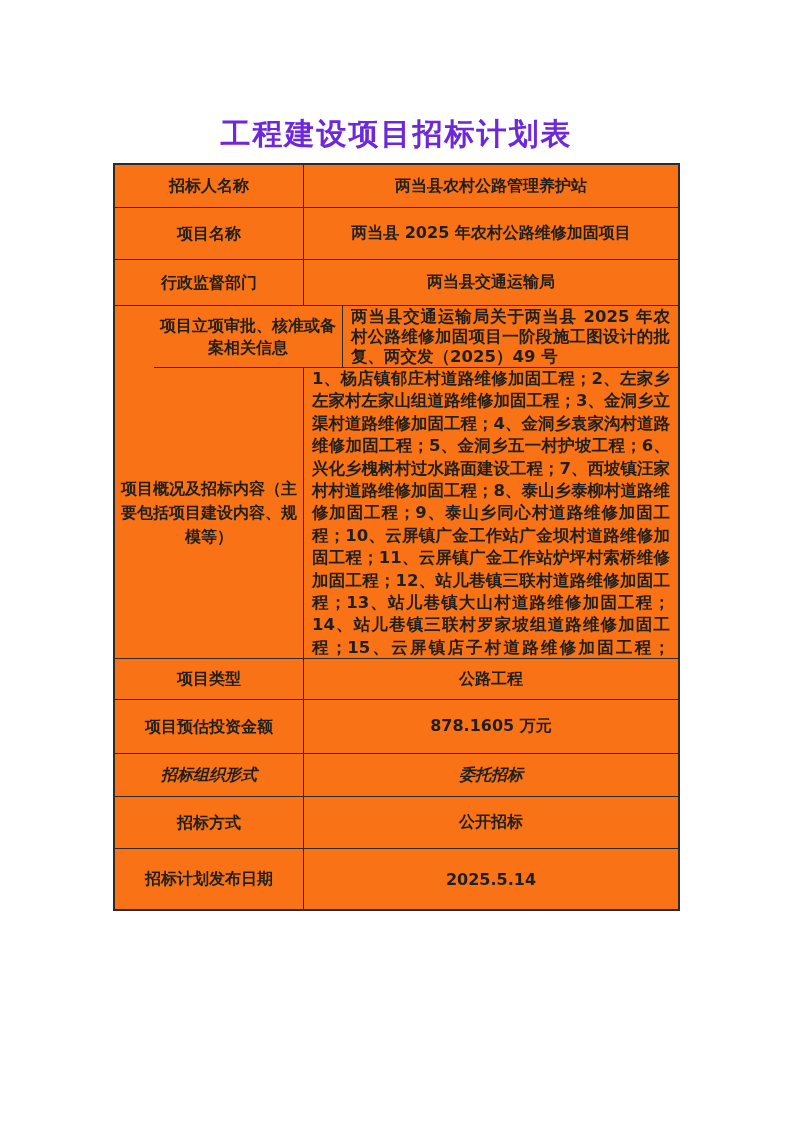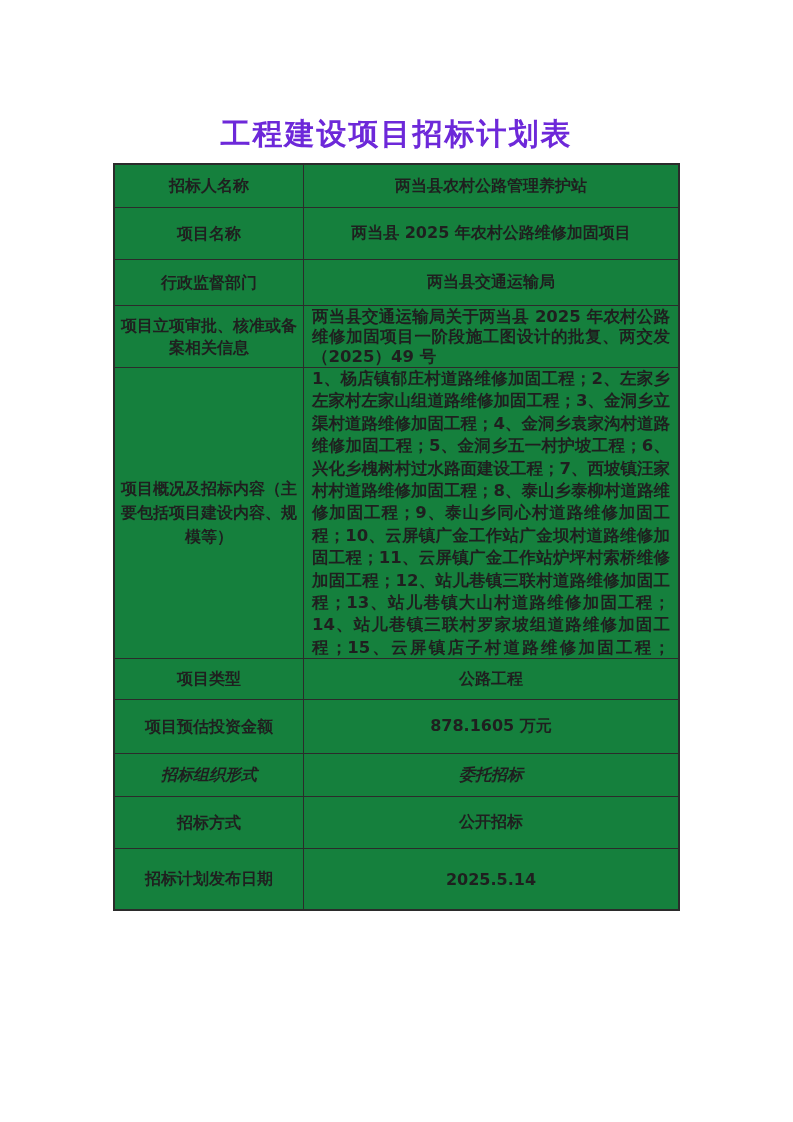--- a/index.html
+++ b/index.html
@@ -27,21 +27,21 @@
     letter-spacing: 2px;
     color: #6d28d9;
   }
 
   .doc-table {
     position: absolute;
     left: 113px;
     top: 163px;
     width: 567px;
     border: 2px solid #2b2b2b;
-    background: #15803d;
+    background: #f97316;
   }
 
   .t-row {
     display: flex;
     border-bottom: 1.5px solid #2b2b2b;
     overflow: hidden;
   }
   .t-row:last-child { border-bottom: none; }
 
   .cell-label {
@@ -68,21 +68,21 @@
     font-size: 16px;
     font-weight: 600;
     padding: 2px 8px;
     overflow: hidden;
   }
 
   
   .rh-0  { height: 43px; }
   .rh-1  { height: 52px; }
   .rh-2  { height: 46px; }
-  .rh-3  { height: 62px; }
+  .rh-3  { height: 62px; margin-left: 39px; }
   .rh-4  { height: 291px; }
   .rh-5  { height: 41px; }
   .rh-6  { height: 54px; }
   .rh-7  { height: 43px; font-style: italic; }
   .rh-8  { height: 52px; }
   .rh-9  { height: 58px; }
   .rh-10 { height: 60px; }
 
   
   .t-row.para .cell-value {

